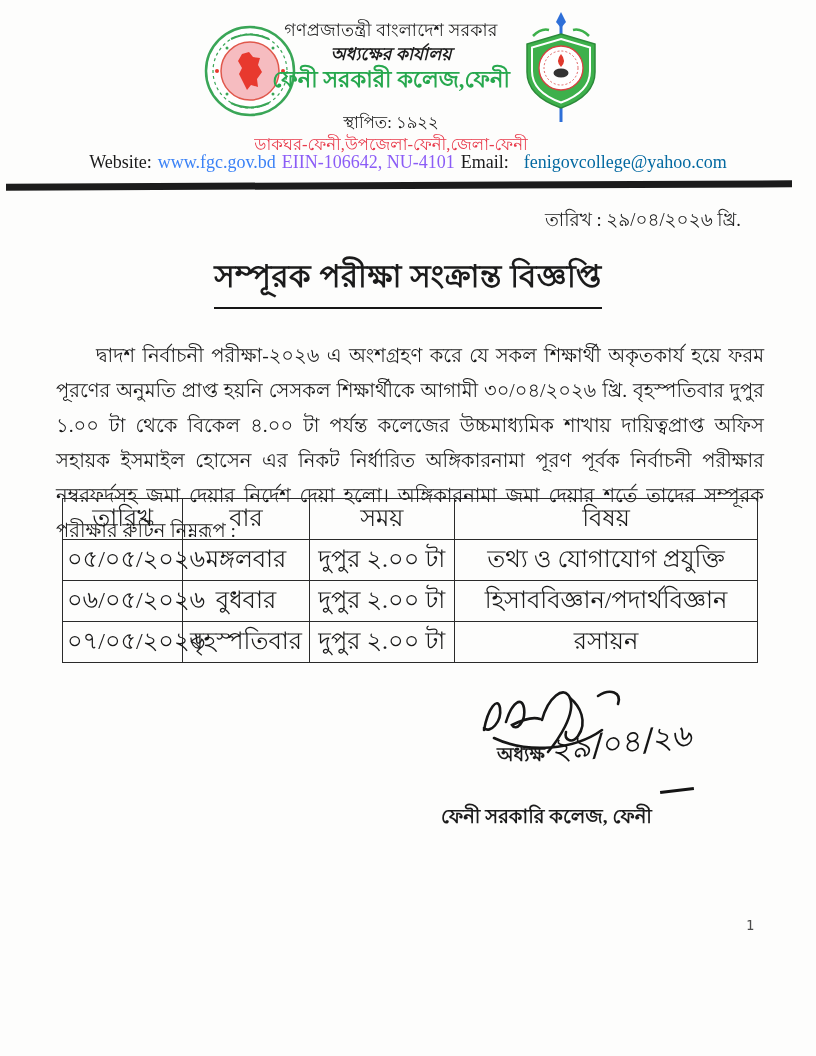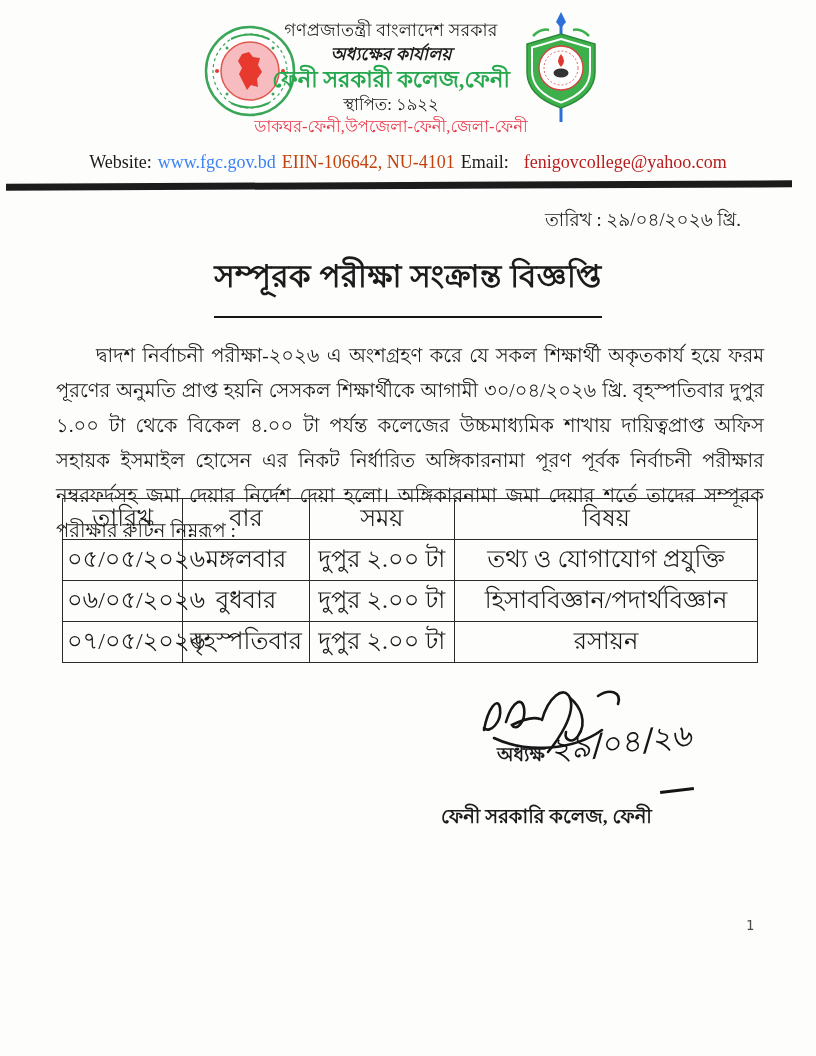--- a/index.html
+++ b/index.html
@@ -13,21 +13,21 @@
     color:#1b1b1b;
   }
   
   .letterhead{
     position:absolute;left:166px;top:20px;width:450px;
     text-align:center;line-height:1.18;
   }
   .lh-govt{font-size:17.5px;letter-spacing:.2px;}
   .lh-office{font-size:17.5px;font-weight:bold;margin-top:3px;font-style:italic;}
   .lh-college{font-size:22.5px;font-weight:bold;margin-top:3px;}
-  .lh-est{font-size:16.5px;margin-top:1px;}
+  .lh-est{font-size:16.5px;margin-top:19px;}
   .lh-addr{font-size:16.5px;margin-top:3px;font-weight:400;}
   .lh-phone{font-size:17px;margin-top:3px;}
   .logo{position:absolute;}
   .logo-left{left:203px;top:24px;}
   .logo-right{left:513px;top:10px;}
   .weblinks{
     position:absolute;left:0;top:152px;width:816px;
     text-align:center;font-size:18px;
     font-family:"Liberation Serif","DejaVu Serif",serif;
   }
@@ -40,21 +40,21 @@
   .date-line{
     position:absolute;right:75px;top:206px;
     font-size:18.5px;
     text-align:right;
   }
   .notice-title{
     position:absolute;left:0;top:252px;width:816px;text-align:center;
   }
   .notice-title span{
     display:inline-block;font-size:31px;font-weight:bold;
-    border-bottom:2.5px solid #161616;padding-bottom:12px;letter-spacing:.5px;
+    border-bottom:2.5px solid #161616;padding-bottom:3px;letter-spacing:.5px;
   }
   .notice-body{
     position:absolute;left:56px;top:338px;width:708px;
     font-size:19.5px;line-height:35px;text-align:justify;
     text-indent:40px;
   }
   
   .routine{
     position:absolute;left:62px;top:498px;width:696px;
     border-collapse:collapse;table-layout:fixed;
@@ -123,21 +123,21 @@
 
   <div class="letterhead">
     <div class="lh-govt">গণপ্রজাতন্ত্রী বাংলাদেশ সরকার</div>
     <div class="lh-office">অধ্যক্ষের কার্যালয়</div>
     <div class="lh-college" style="color:#27a84e;">ফেনী সরকারী কলেজ,ফেনী</div>
     <div class="lh-est">স্থাপিত: ১৯২২</div>
     <div class="lh-addr" style="color:#e8394a;">ডাকঘর-ফেনী,উপজেলা-ফেনী,জেলা-ফেনী</div>
   </div>
 
   <div class="weblinks">
-    <span>Website:</span><span style="color:#3b82f6;">www.fgc.gov.bd</span><span style="color:#c2410c;">EIIN-106642, NU-4101</span><span>Email:</span><span style="color:#b91c1c;margin-left:12px;">fenigovcollege@yahoo.com</span>
+    <span>Website:</span><span style="color:#3b82f6;">www.fgc.gov.bd</span><span style="color:#8b5cf6;">EIIN-106642, NU-4101</span><span>Email:</span><span style="color:#0369a1;margin-left:12px;">fenigovcollege@yahoo.com</span>
   </div>
 
   <div class="divider-bar"></div>
 
   <div class="date-line">তারিখ : ২৯/০৪/২০২৬ খ্রি.</div>
 
   <div class="notice-title">
     <span>সম্পূরক পরীক্ষা সংক্রান্ত বিজ্ঞপ্তি</span>
   </div>
 

